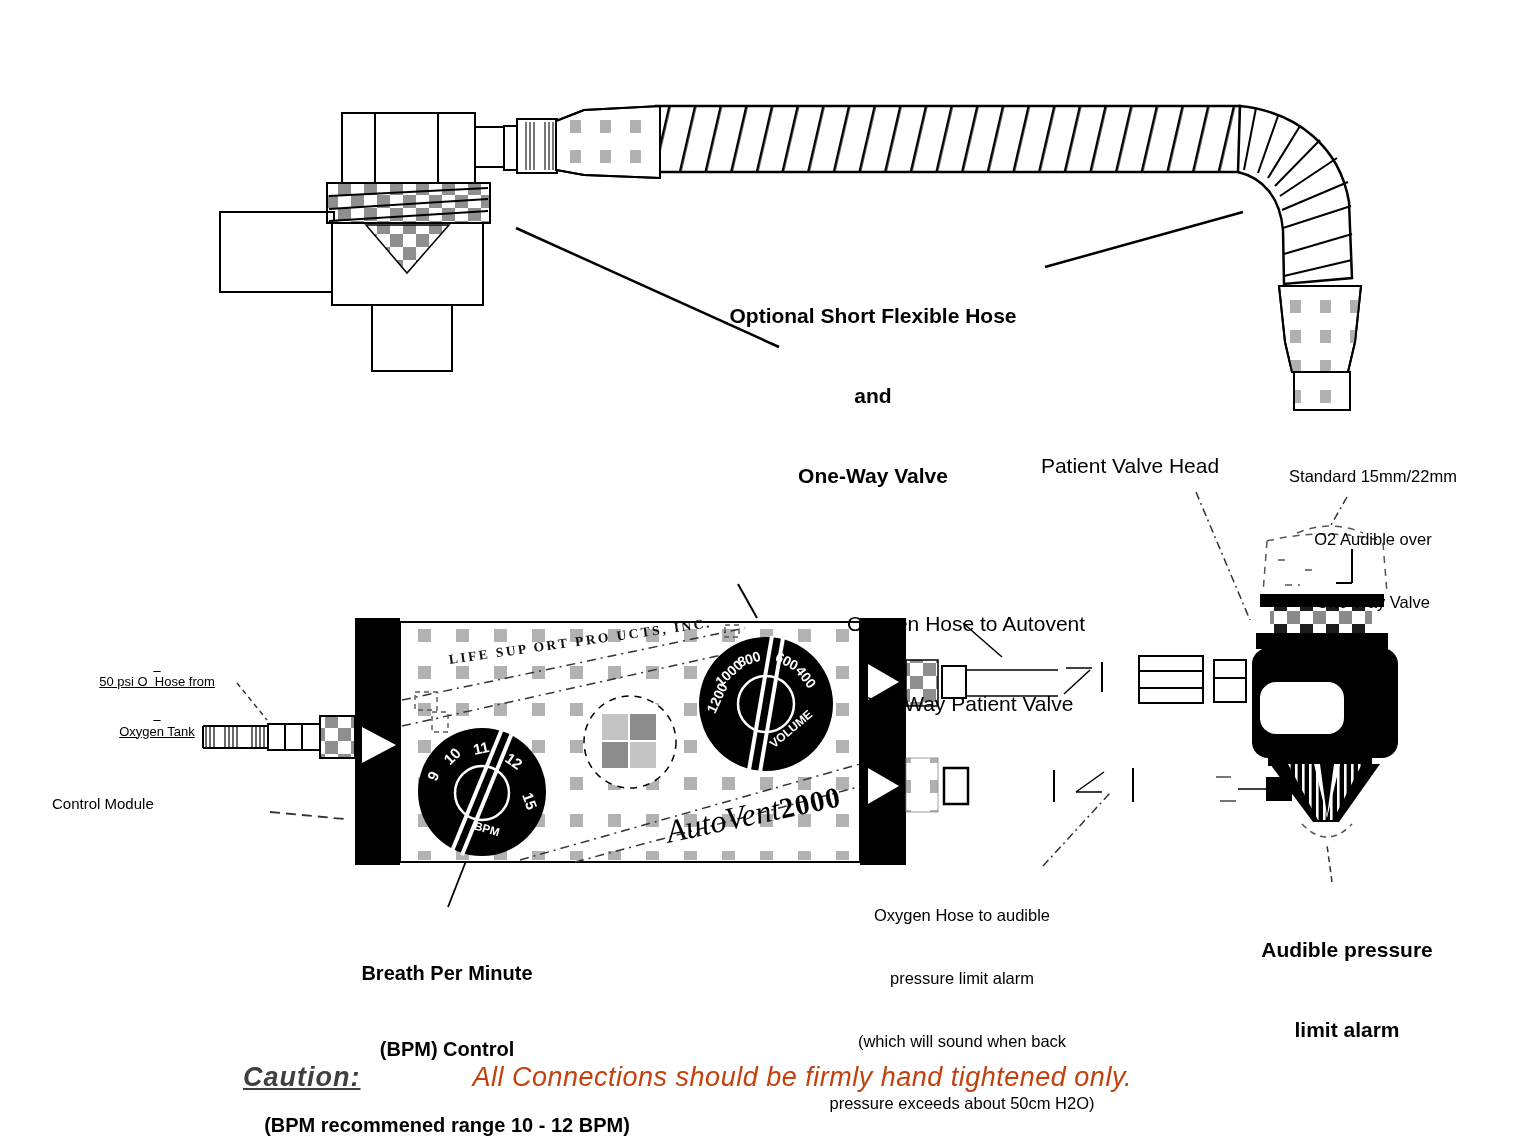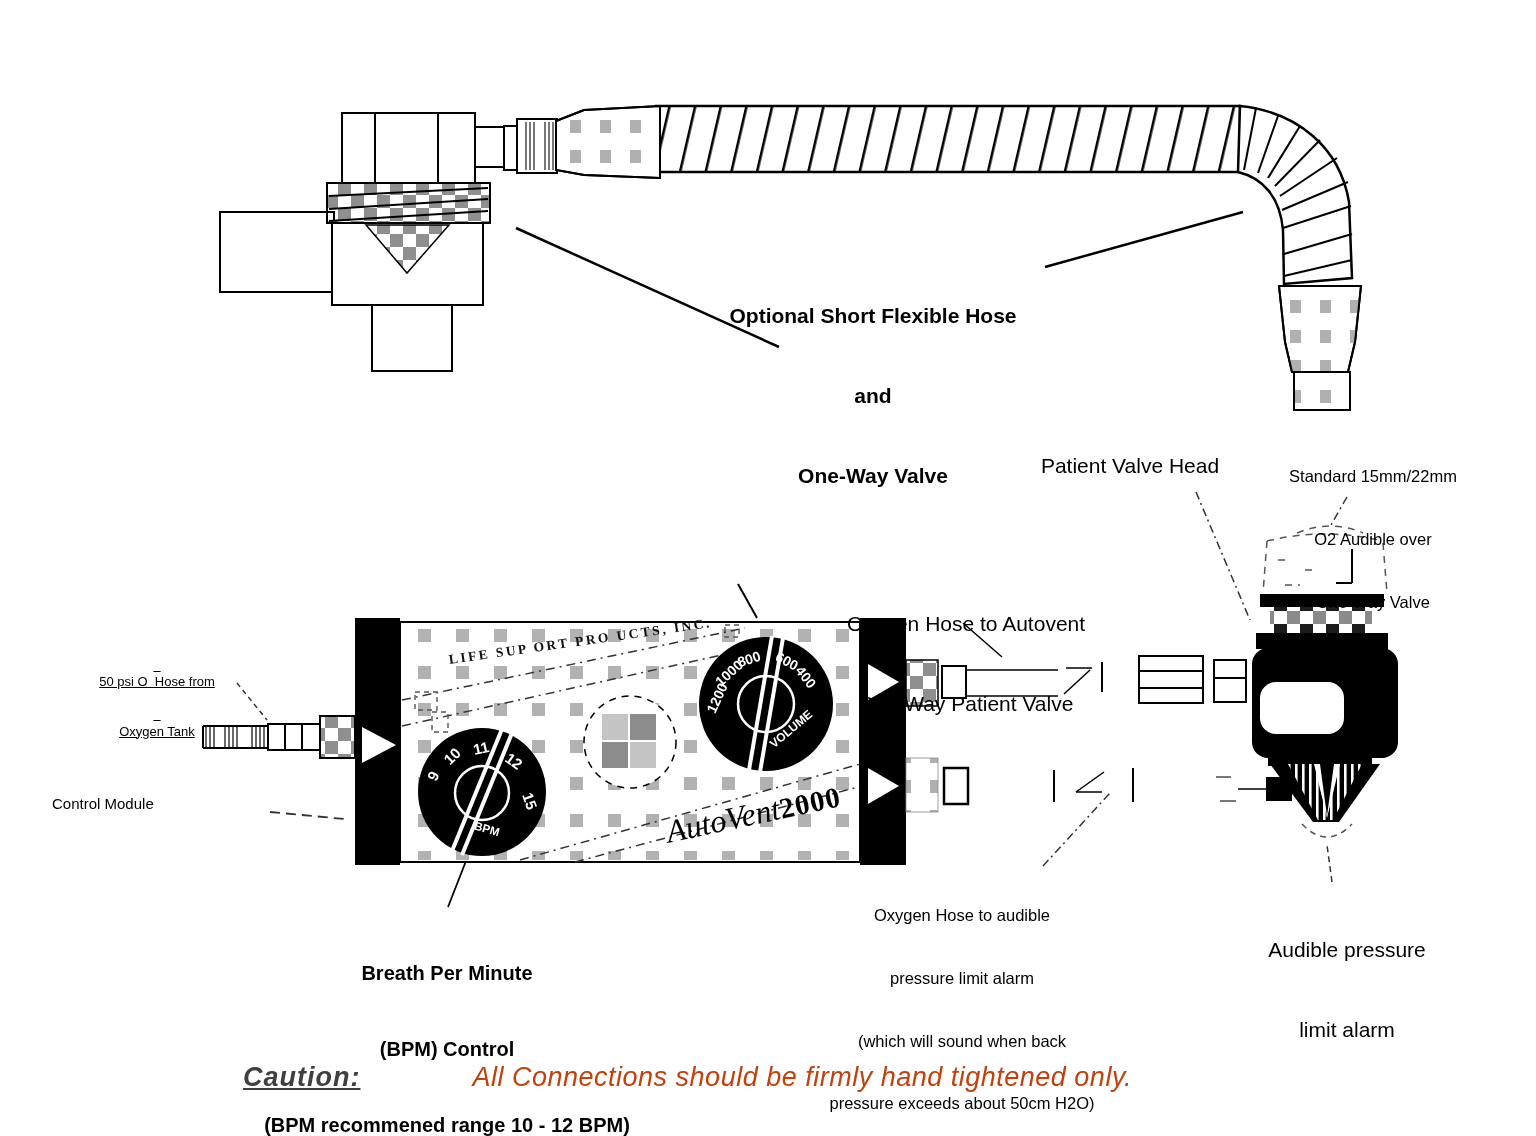--- a/index.html
+++ b/index.html
@@ -13,21 +13,21 @@
   
   #lbl-optional{left:873px;top:250px;font-size:21px;}
   #lbl-tidal{left:625px;top:459px;font-size:20px;}
   #lbl-pvh{left:1130px;top:453px;font-size:21px;}
   #lbl-standard{left:1353px;top:424px;font-size:16.5px;margin-left:20px;}
   #lbl-oxypatient{left:950px;top:558px;font-size:21px;margin-left:16px;}
   #lbl-psi{left:157px;top:641px;font-size:13px;text-decoration:underline;}
   #lbl-controlmodule{left:52px;top:794px;font-size:15px;text-align:left;}
   #lbl-bpm{left:447px;top:910px;font-size:20px;}
   #lbl-oxyalarm{left:962px;top:863px;font-size:16.5px;}
-  #lbl-audible{left:1347px;top:884px;font-size:21px;}
+  #lbl-audible{left:1347px;top:884px;font-size:21px;font-weight:bold;}
   #lbl-caution{left:228px;top:1026px;font-size:27px;text-align:left;white-space:pre;}
   #caution-head{font-weight:bold;font-style:italic;color:#3f3f3f;text-decoration:underline;
                 letter-spacing:1px;margin-right:112px;margin-top:37px;}
   #caution-text{font-style:italic;color:#c2410c;letter-spacing:.5px;}
 
   
   #mfr{position:absolute;left:449px;top:652px;transform:rotate(-8deg);transform-origin:left center;
        font-family:"Liberation Serif",serif;font-weight:bold;font-size:13.5px;letter-spacing:2.5px;color:#111;white-space:pre;}
   #brand{position:absolute;left:656px;top:798px;transform:rotate(-12deg);transform-origin:left center;white-space:pre;}
   #brand .it{font-family:"Liberation Serif",serif;font-style:italic;font-size:32px;}

